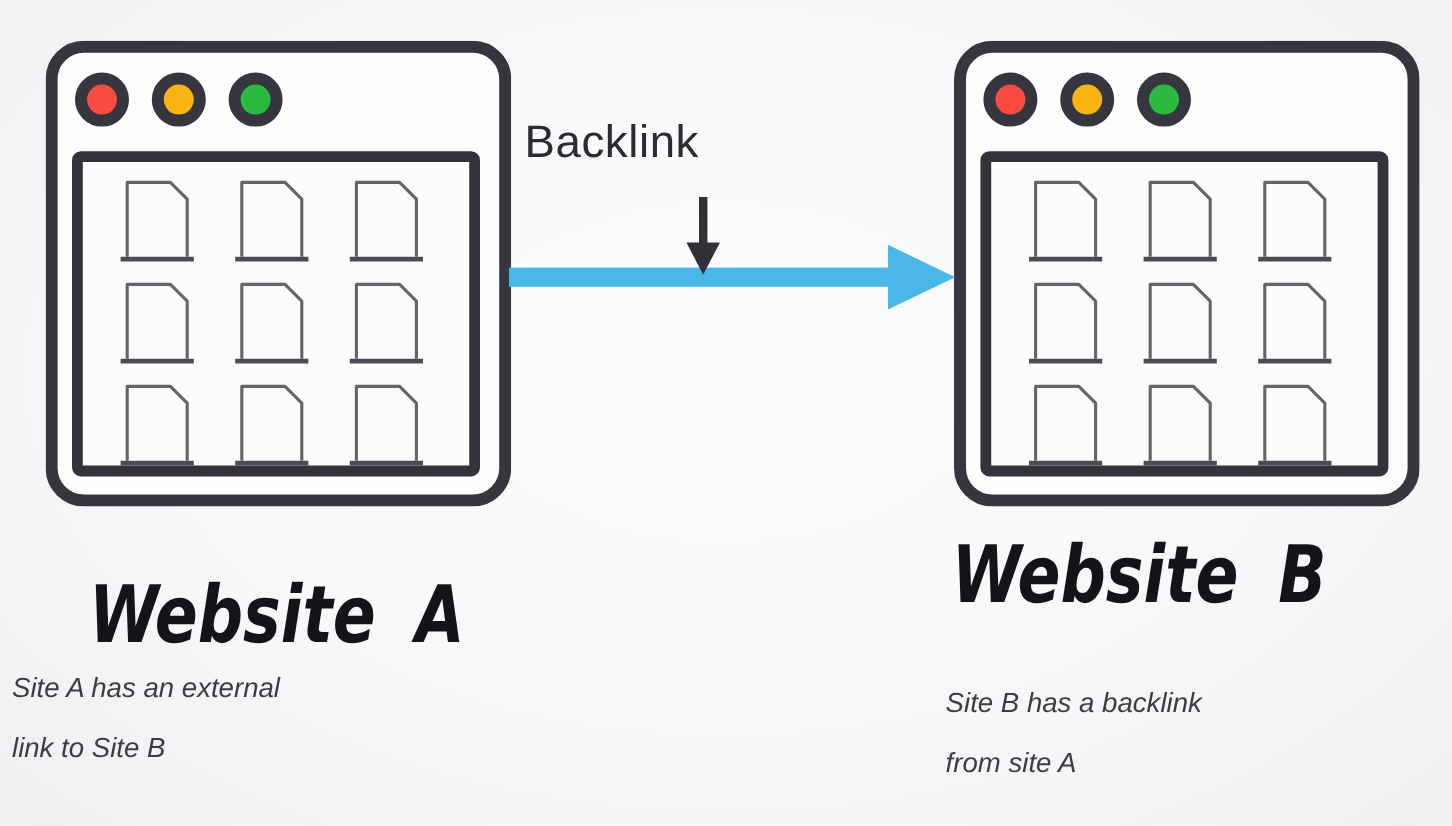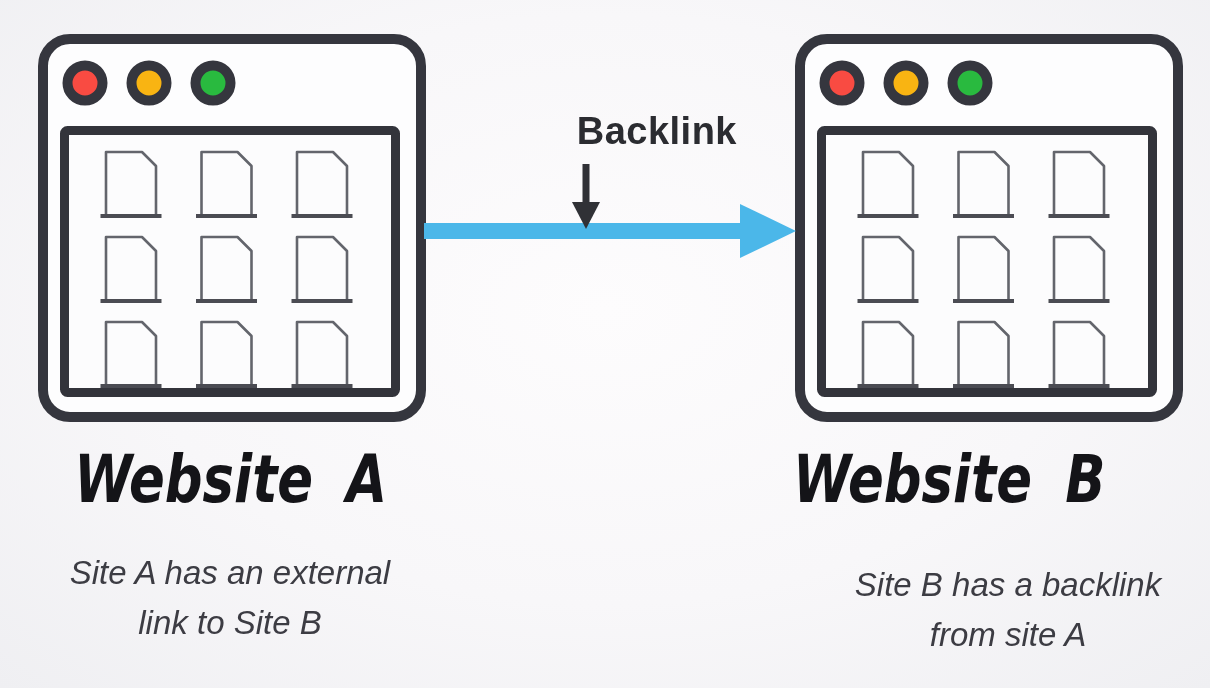--- a/index.html
+++ b/index.html
@@ -43,25 +43,25 @@
     stroke-width: 4;
   }
 
   .arrow-svg { position: absolute; }
   .blue-arrow { left: 424px; top: 204px; width: 372px; height: 54px; z-index: 1; }
   .down-arrow { left: 572px; top: 164px; width: 28px; height: 66px; z-index: 2; }
 
   .backlink-label {
     position: absolute;
     left: 437px;
-    top: 110px;
+    top: 98px;
     width: 300px;
-    text-align: right;
+    text-align: left;
     font-size: 38px;
-    font-weight: bold;
+    font-weight: normal;
     letter-spacing: 0.5px;
     color: #2b2c31;
   }
 
   .site-title {
     position: absolute;
     width: 400px;
     top: 444px;
     text-align: center;
     font-family: "DejaVu Sans", sans-serif;
@@ -71,29 +71,29 @@
     line-height: 72px;
     color: #141418;
     white-space: nowrap;
   }
   .site-title .squeeze {
     display: inline-block;
     transform: scaleX(0.8);
     transform-origin: 50% 50%;
     word-spacing: 0.28em;
   }
-  .title-a { left: 31px; }
+  .title-a { left: 31px; margin-top: 33px; }
   .title-b { left: 749px; }
 
   .site-caption {
     position: absolute;
     width: 440px;
-    text-align: center;
+    text-align: left;
     font-style: italic;
-    font-size: 33px;
+    font-size: 23px;
     line-height: 50px;
     color: #3c3c43;
     white-space: pre-line;
   }
   .caption-a { left: 10px;  top: 548px; }
   .caption-b { left: 788px; top: 560px; }
 </style>
 </head>
 <body>
 

